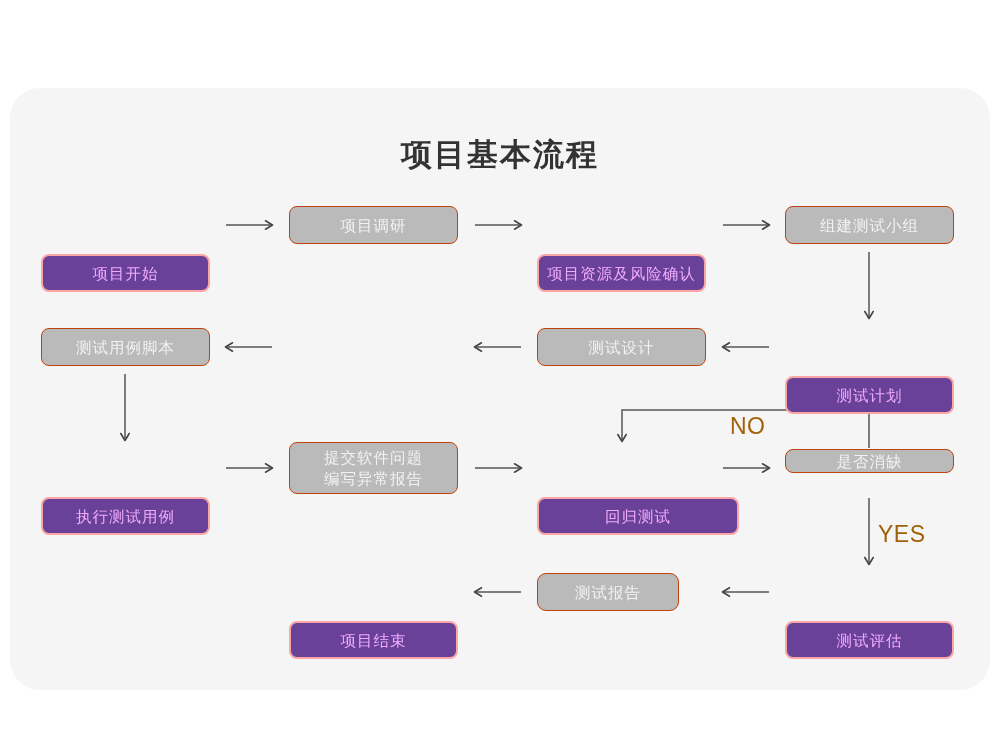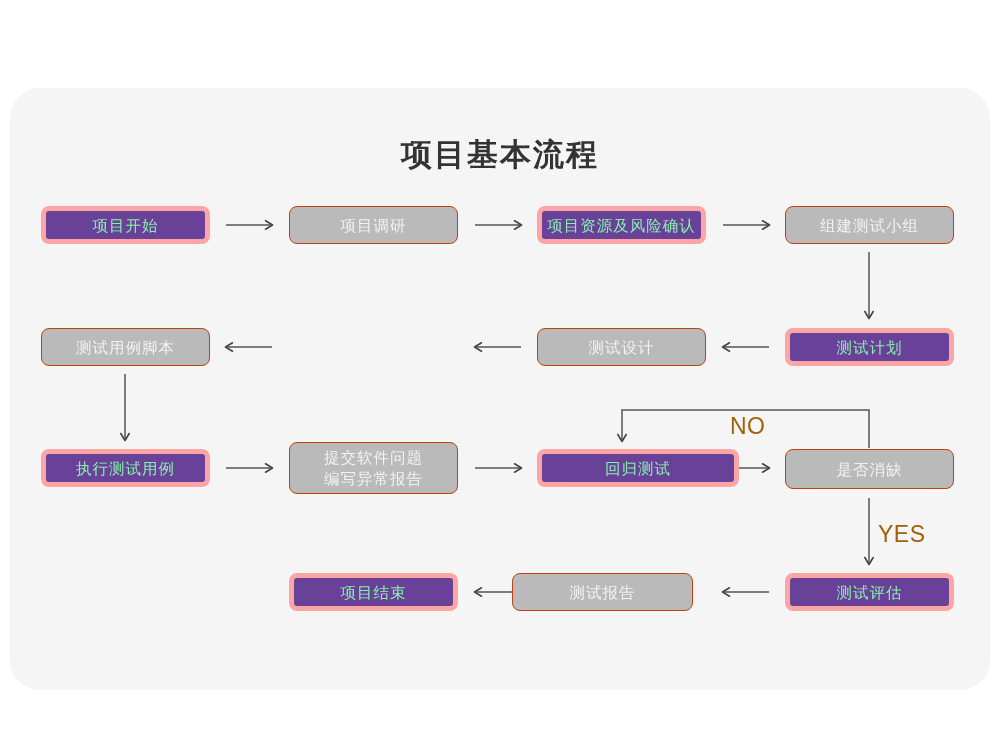--- a/index.html
+++ b/index.html
@@ -67,22 +67,23 @@
     justify-content: center;
     text-align: center;
     font-size: 15.5px;
     line-height: 21px;
     letter-spacing: 1px;
     white-space: pre-line;
     user-select: none;
   }
   .node.purple {
     background: #6a4199;
-    border: 5px solid #fca5a5;
-    color: #86efac;
+    border: 2px solid #fca5a5;
+    color: #f0abfc;
+    margin-top: 48px;
   }
   .node.gray {
     background: #bababa;
     border: 1px solid #c2410c;
     color: #f2f2f2;
   }
 
   
   .edge-label {
     position: absolute;
@@ -145,19 +146,19 @@
   <div class="node gray" style="left:785px; top:206px; width:169px; height:38px;">组建测试小组</div>
 
   <div class="node gray" style="left:41px;  top:328px; width:169px; height:38px;">测试用例脚本</div>
   <div class="node gray" style="left:537px; top:328px; width:169px; height:38px;">测试设计</div>
   <div class="node purple" style="left:785px; top:328px; width:169px; height:38px;">测试计划</div>
 
   <div class="node purple" style="left:41px;  top:449px; width:169px; height:38px;">执行测试用例</div>
   <div class="node gray" style="left:289px; top:442px; width:169px; height:52px;">提交软件问题
 编写异常报告</div>
   <div class="node purple" style="left:537px; top:449px; width:202px; height:38px;">回归测试</div>
-  <div class="node gray" style="left:785px; top:449px; width:169px; height:40px;">是否消缺</div>
+  <div class="node gray" style="left:785px; top:449px; width:169px; height:24px;">是否消缺</div>
 
   <div class="node purple" style="left:289px; top:573px; width:169px; height:38px;">项目结束</div>
-  <div class="node gray" style="left:512px; top:573px; width:181px; height:38px;">测试报告</div>
+  <div class="node gray" style="left:537px; top:573px; width:142px; height:38px;border-radius:9px;">测试报告</div>
   <div class="node purple" style="left:785px; top:573px; width:169px; height:38px;">测试评估</div>
 
 </div>
 
 </body></html>

